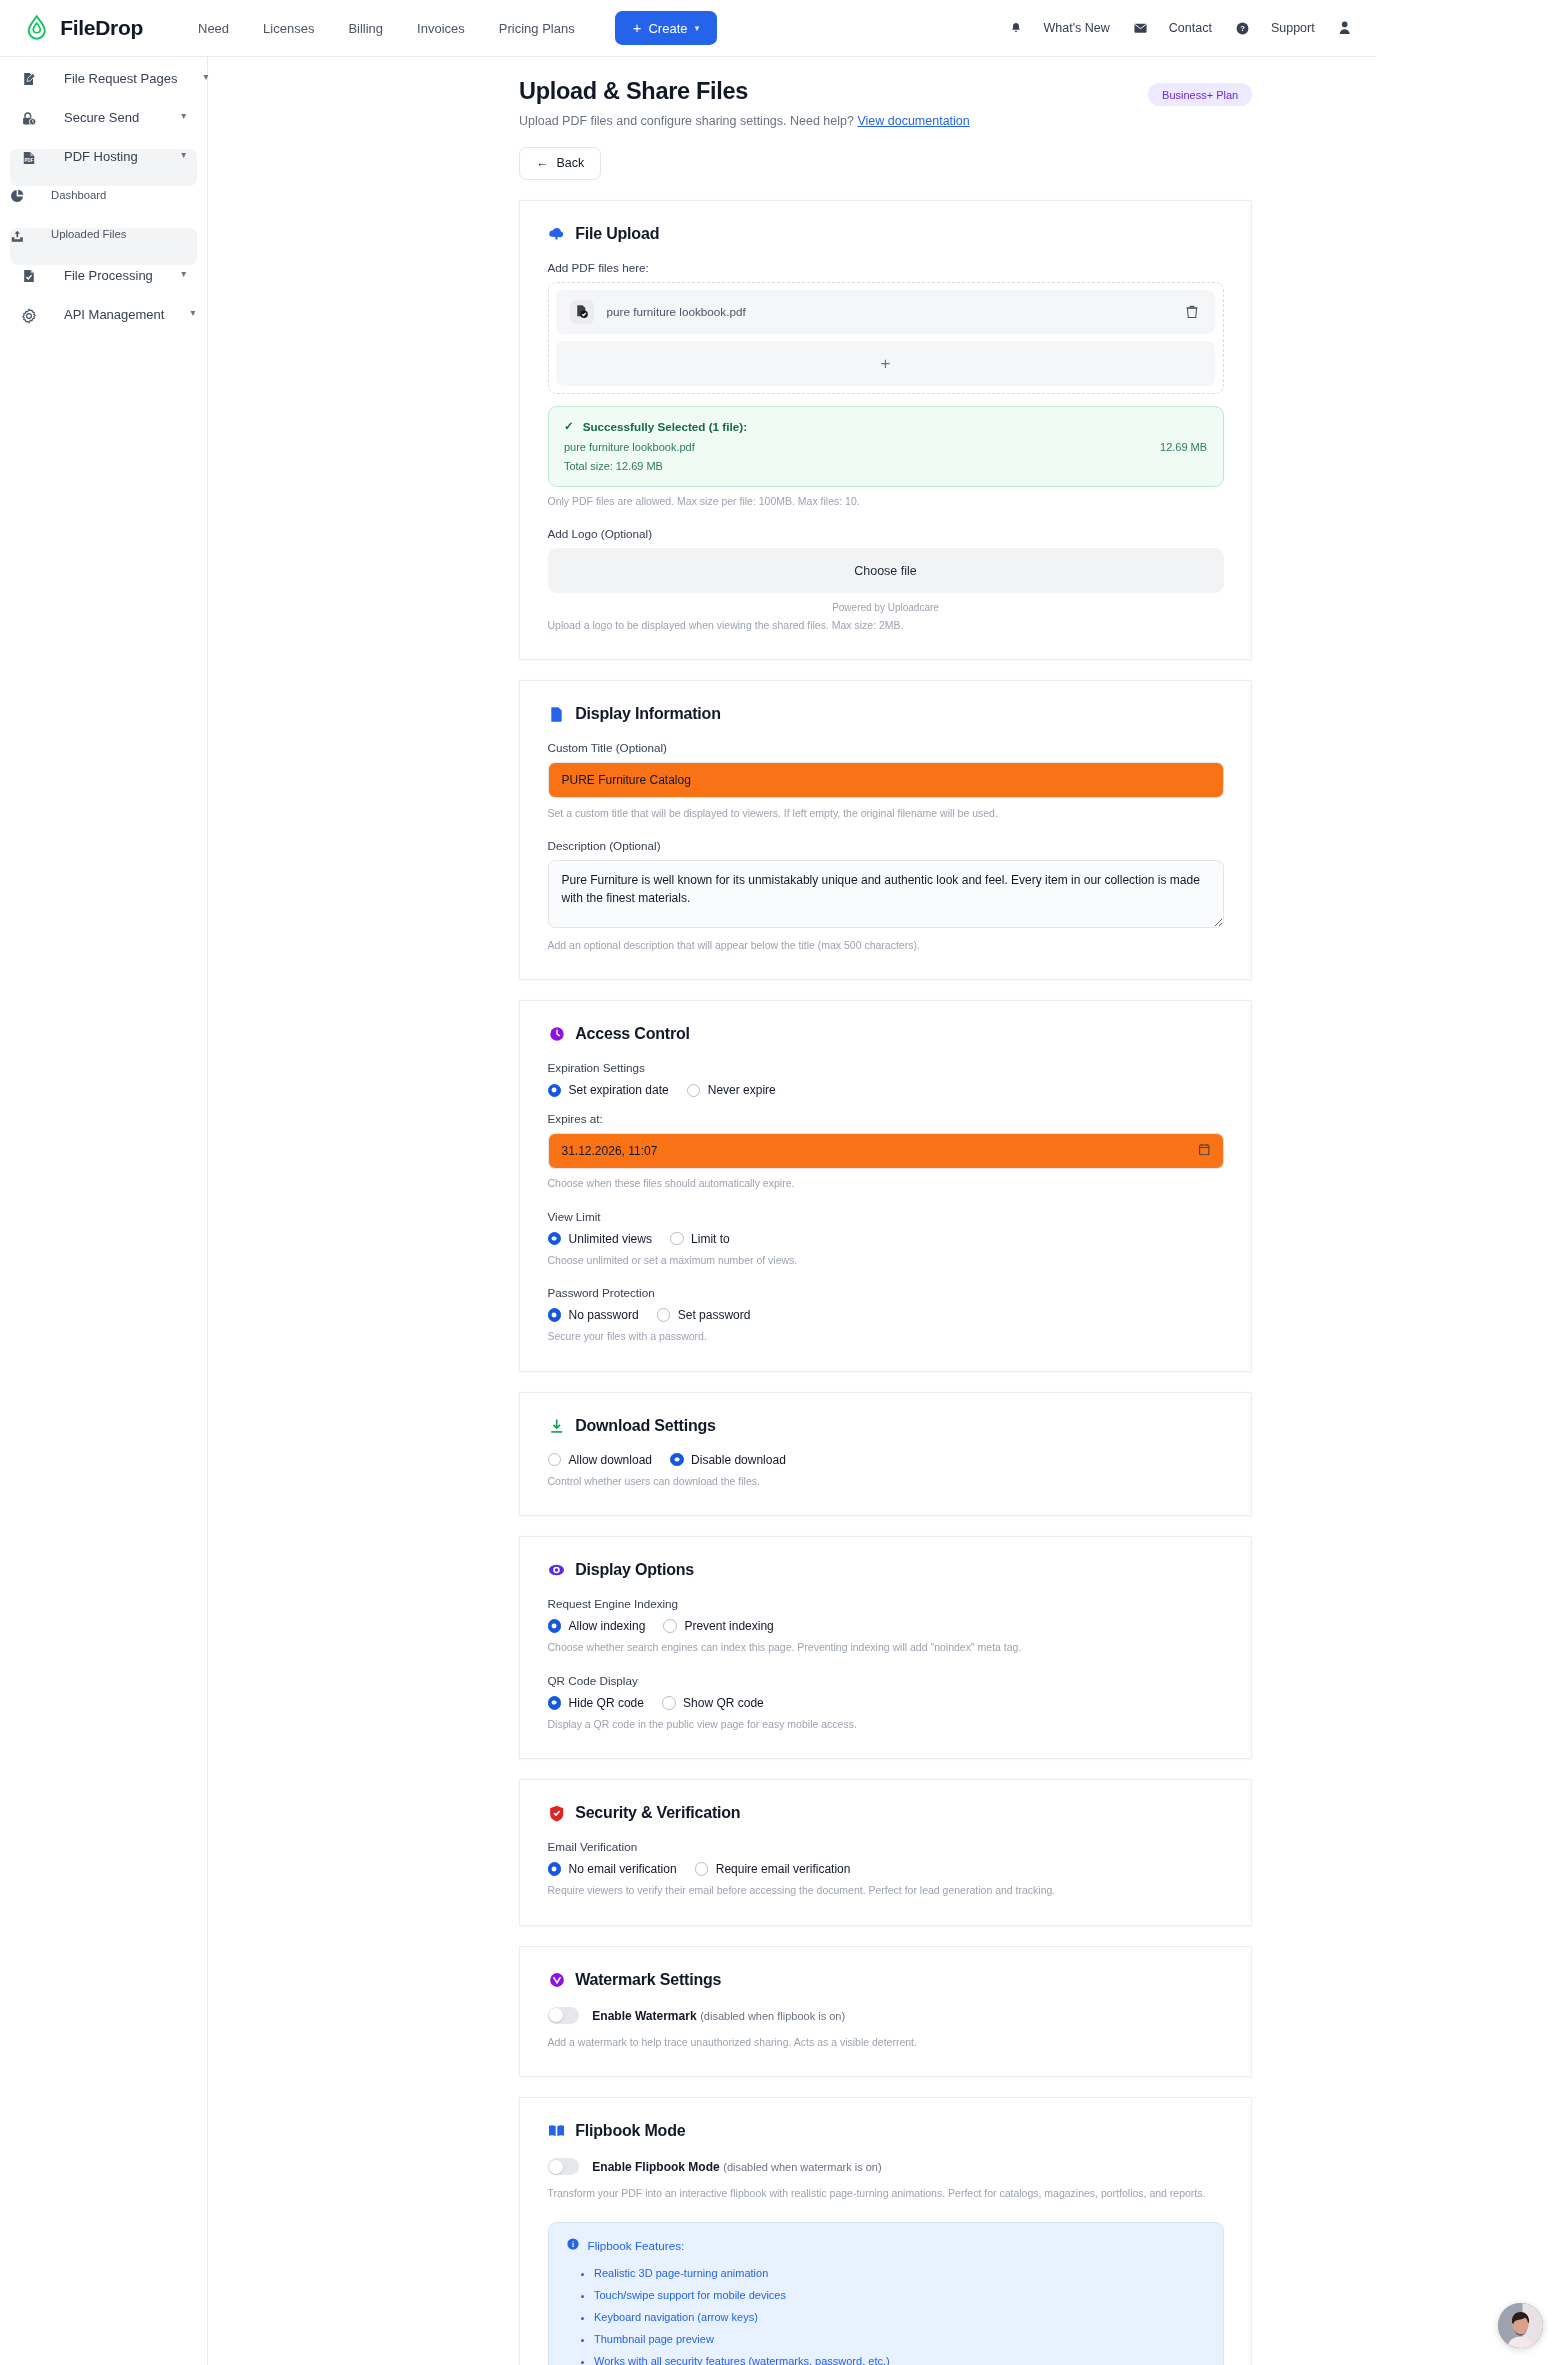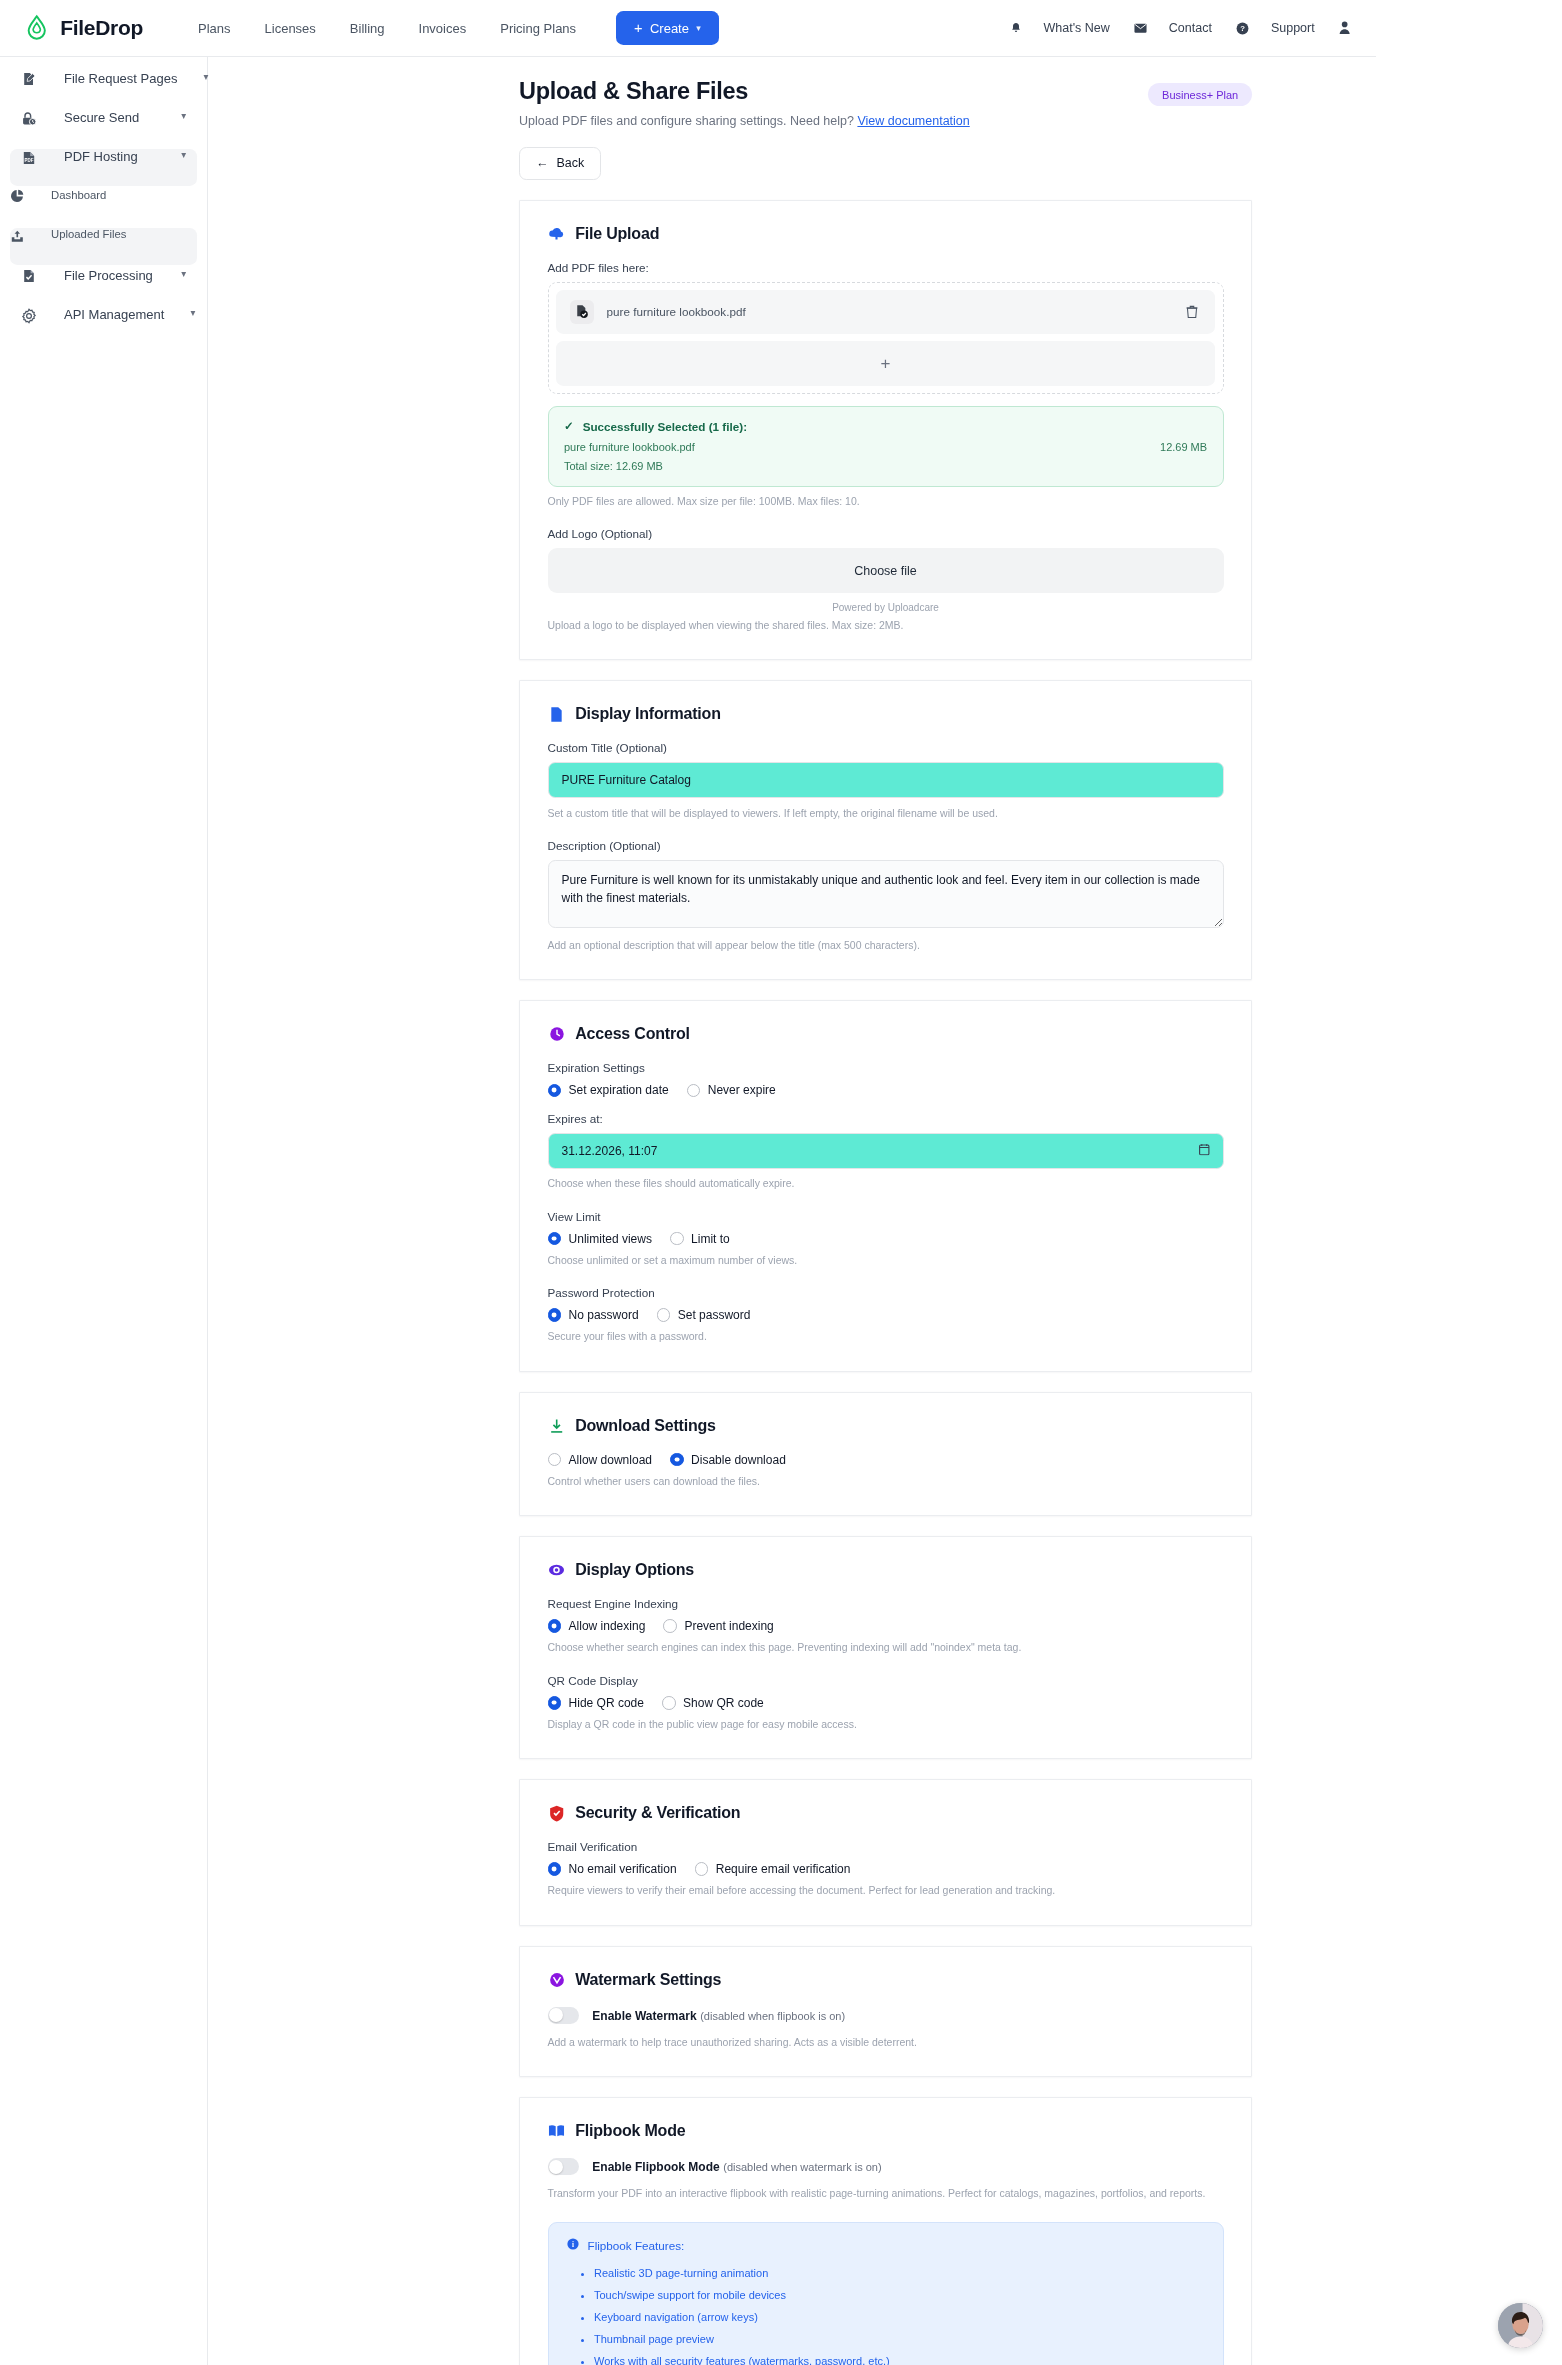--- a/index.html
+++ b/index.html
@@ -108,21 +108,21 @@
 
   .choose-file {
     background: #f2f3f4; border-radius: 9px; height: 45px;
     display: flex; align-items: center; justify-content: center;
     font-size: 12.5px; color: #1f2937; cursor: pointer; margin-top: 1.6px;
   }
   .powered { text-align: center; font-size: 10px; color: #9ca3af; margin-top: 9px; }
 
   .text-input {
     width: 100%; height: 36px; border: 0.8px solid #e3e5e8; border-radius: 7.3px;
-    background: #5eead4; padding: 0 13px; font-size: 12px; color: #111827;
+    background: #f97316; padding: 0 13px; font-size: 12px; color: #111827;
     font-family: inherit; outline: none;
   }
   .textarea {
     width: 100%; height: 68px; border: 0.8px solid #e3e5e8; border-radius: 7.3px;
     background: #fafbfc; padding: 9.7px 13px; font-size: 12px; color: #111827;
     font-family: inherit; outline: none; resize: vertical; line-height: 1.52;
   }
   .date-wrap { position: relative; }
   .date-ico { position: absolute; right: 13.8px; top: 50%; transform: translateY(-50%); pointer-events: none; }
 
@@ -160,21 +160,21 @@
     <span class="brand-logo">
       <svg width="27.5" height="27.5" viewBox="0 0 34 34">
         <path d="M17 3 C11 11 7 15 7 20.5 A10 10 0 0 0 27 20.5 C27 15 23 11 17 3 Z" fill="none" stroke="#15c45f" stroke-width="2.4"></path>
         <path d="M17 11 C14 15 12.5 17 12.5 19.6 A4.6 4.6 0 0 0 21.5 19.6 C21.5 17 20 15 17 11 Z" fill="none" stroke="#15c45f" stroke-width="2"></path>
       </svg>
     </span>
     <span class="brand-name">FileDrop</span>
   </div>
 
   <div class="nav-links">
-    <span class="nav-link">Plans</span>
+    <span class="nav-link">Need</span>
     <span class="nav-link">Licenses</span>
     <span class="nav-link">Billing</span>
     <span class="nav-link">Invoices</span>
     <span class="nav-link">Pricing Plans</span>
   </div>
 
   <button class="create-btn">
     <span class="plus">+</span>
     <span>Create</span>
     <span class="caret">▾</span>

